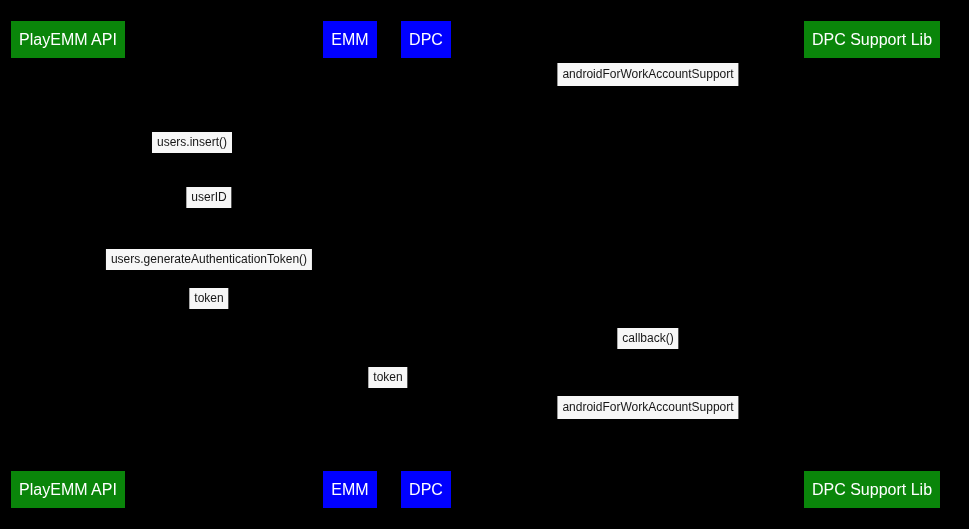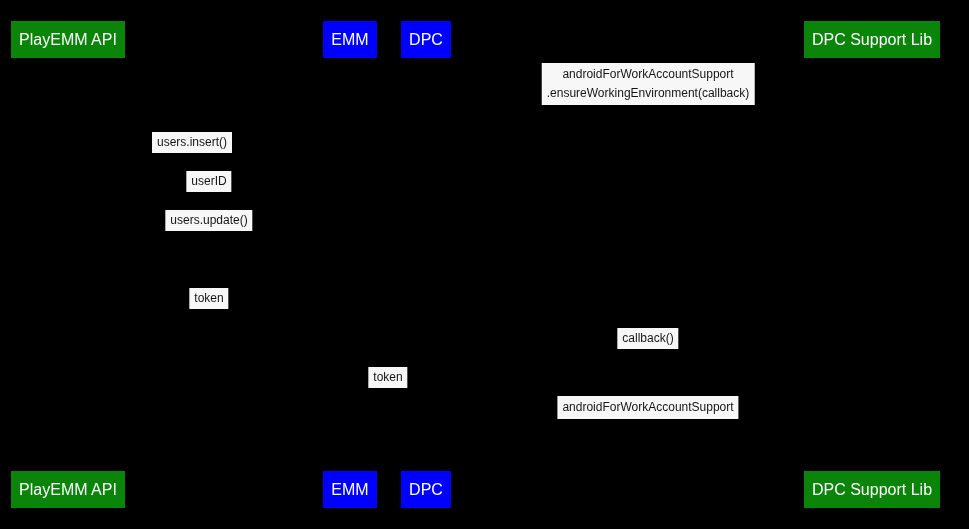--- a/index.html
+++ b/index.html
@@ -62,29 +62,28 @@
   <div class="lifeline" style="left:425px"></div>
   <div class="lifeline" style="left:871px"></div>
 
   <div class="participant" style="left: 11px; top: 21px; width: 114px; background: rgb(10, 133, 10);">PlayEMM API</div>
   <div class="participant" style="left: 323px; top: 21px; width: 54px; background: rgb(0, 0, 255);">EMM</div>
   <div class="participant" style="left: 401px; top: 21px; width: 50px; background: rgb(0, 0, 255);">DPC</div>
   <div class="participant" style="left: 804px; top: 21px; width: 136px; background: rgb(10, 133, 10);">DPC Support Lib</div>
 
   <div class="msg two-line" style="left:648px; top:63px">
     <span class="line">androidForWorkAccountSupport</span>
-    <span class="line">.ensureWorkingEnvironment(callback)</span>
   </div>
 
   <div class="msg" style="left:192px; top:132px">users.insert()</div>
 
-  <div class="msg" style="left:209px; top:171px">userID</div>
+  <div class="msg" style="left:209px; top:187px">userID</div>
 
-  <div class="msg" style="left:209px; top:210px">users.update()</div>
 
+  <div class="msg" style="left:209px; top:249px">users.generateAuthenticationToken()</div>
 
   <div class="msg" style="left:209px; top:288px">token</div>
 
   <div class="msg" style="left:648px; top:328px">callback()</div>
 
   <div class="msg" style="left:388px; top:367px">token</div>
 
   <div class="msg two-line" style="left:648px; top:396px">
     <span class="line">androidForWorkAccountSupport</span>
   </div>

